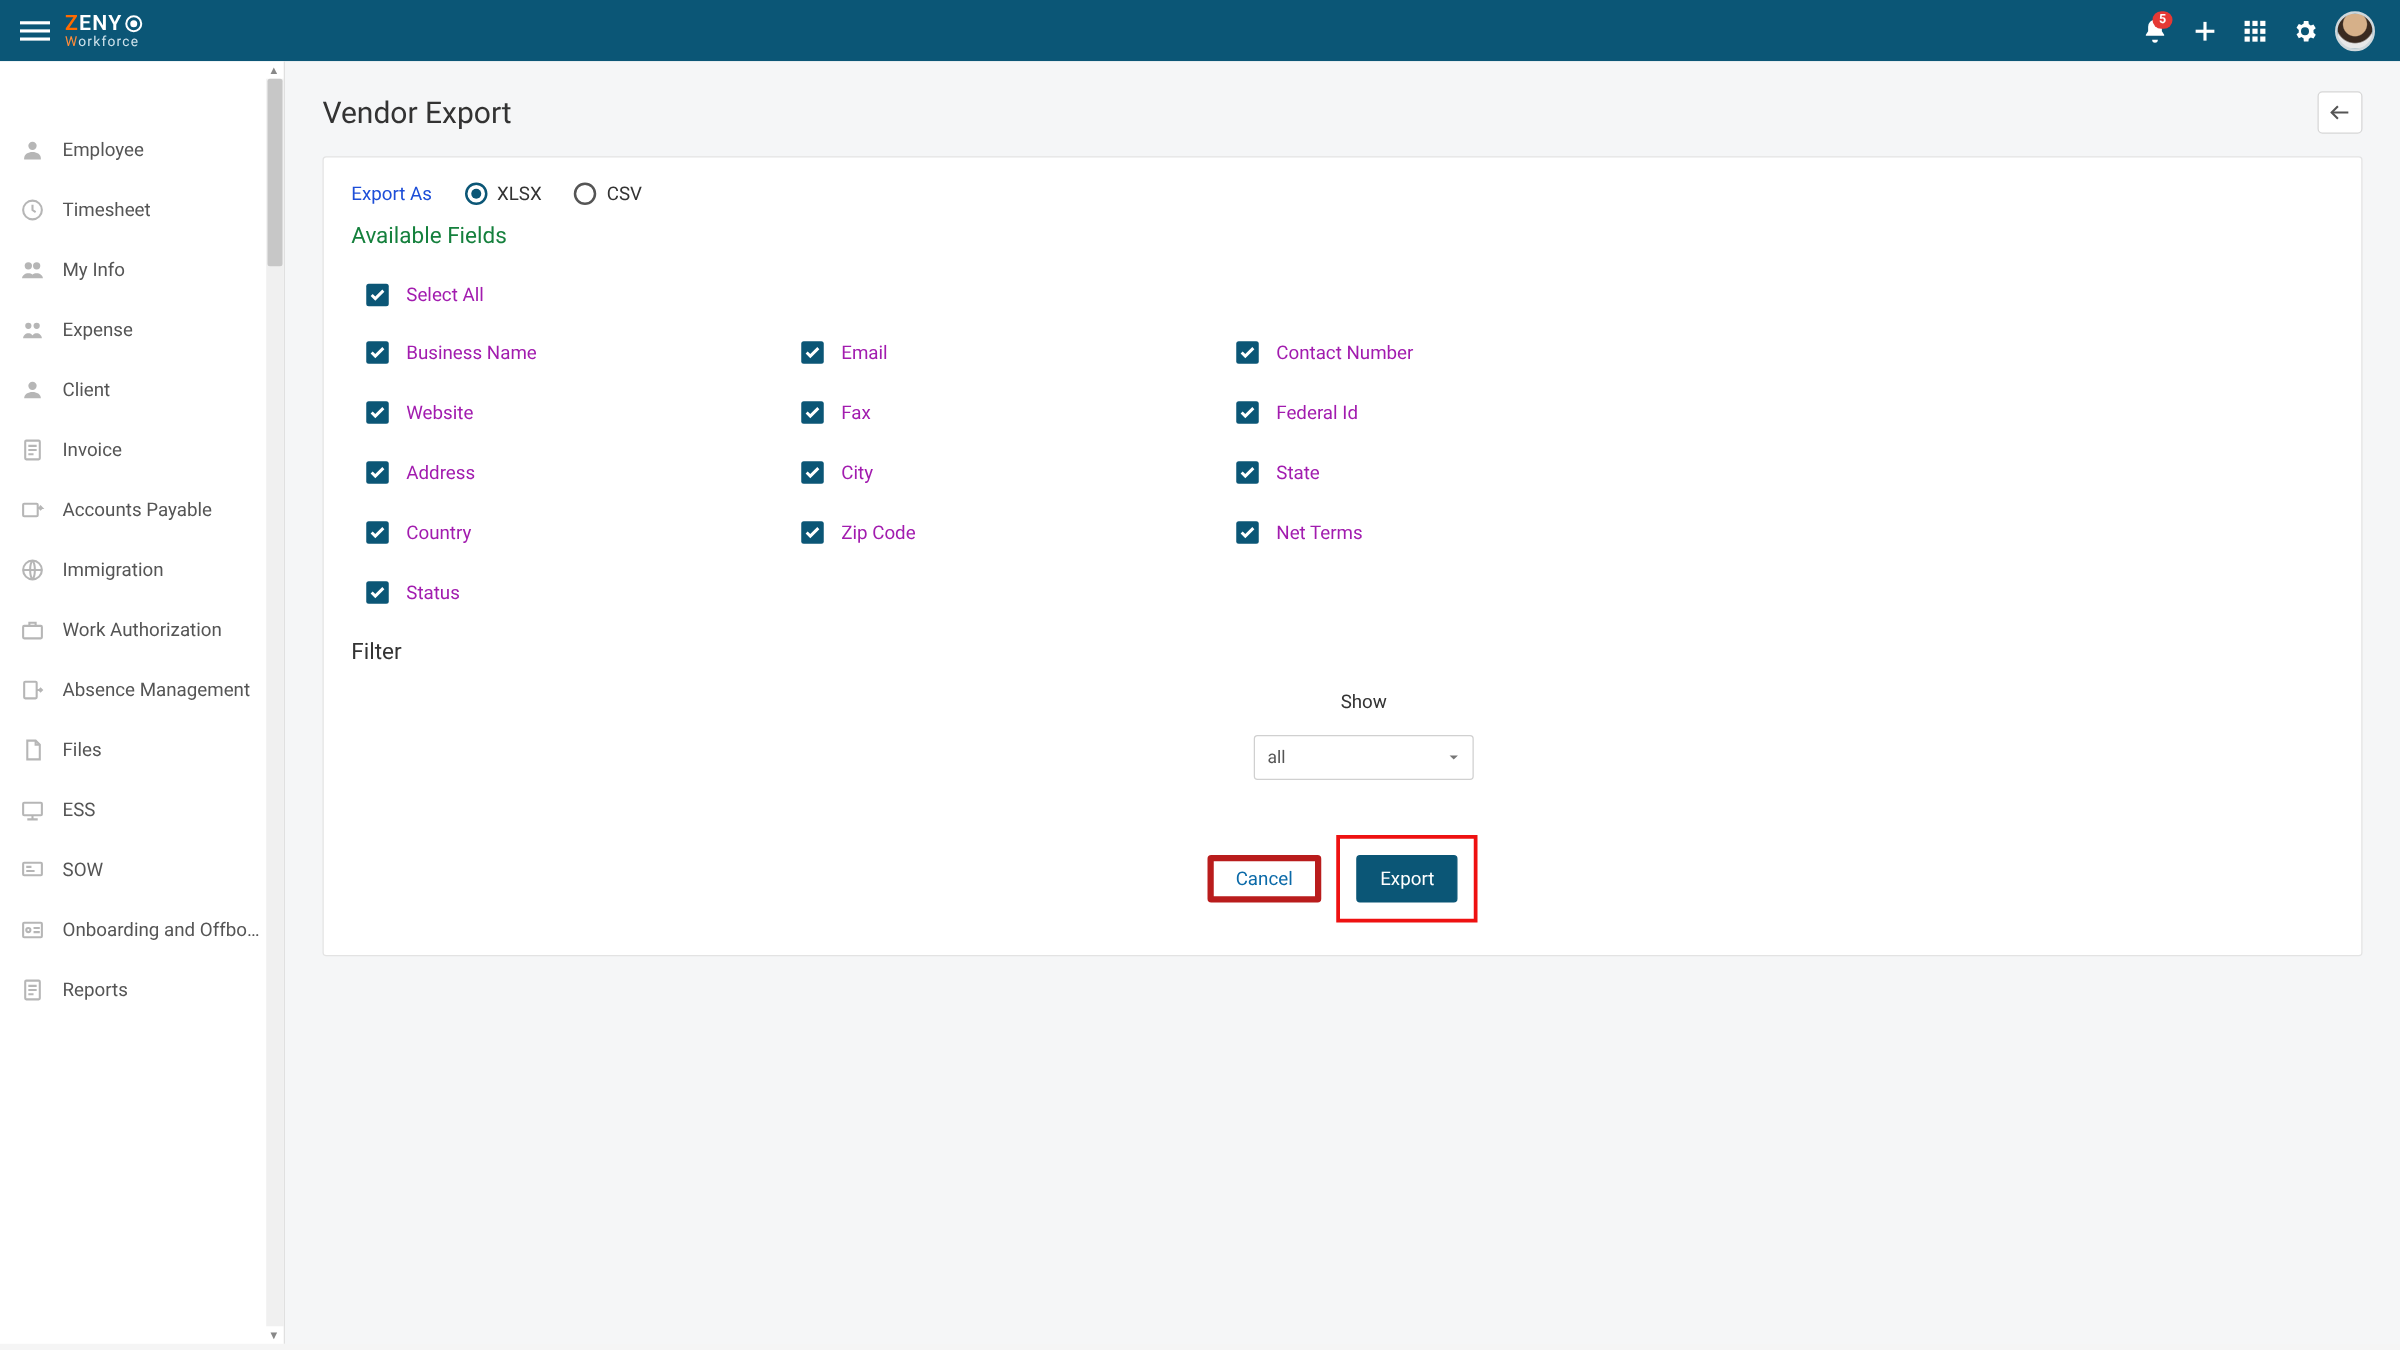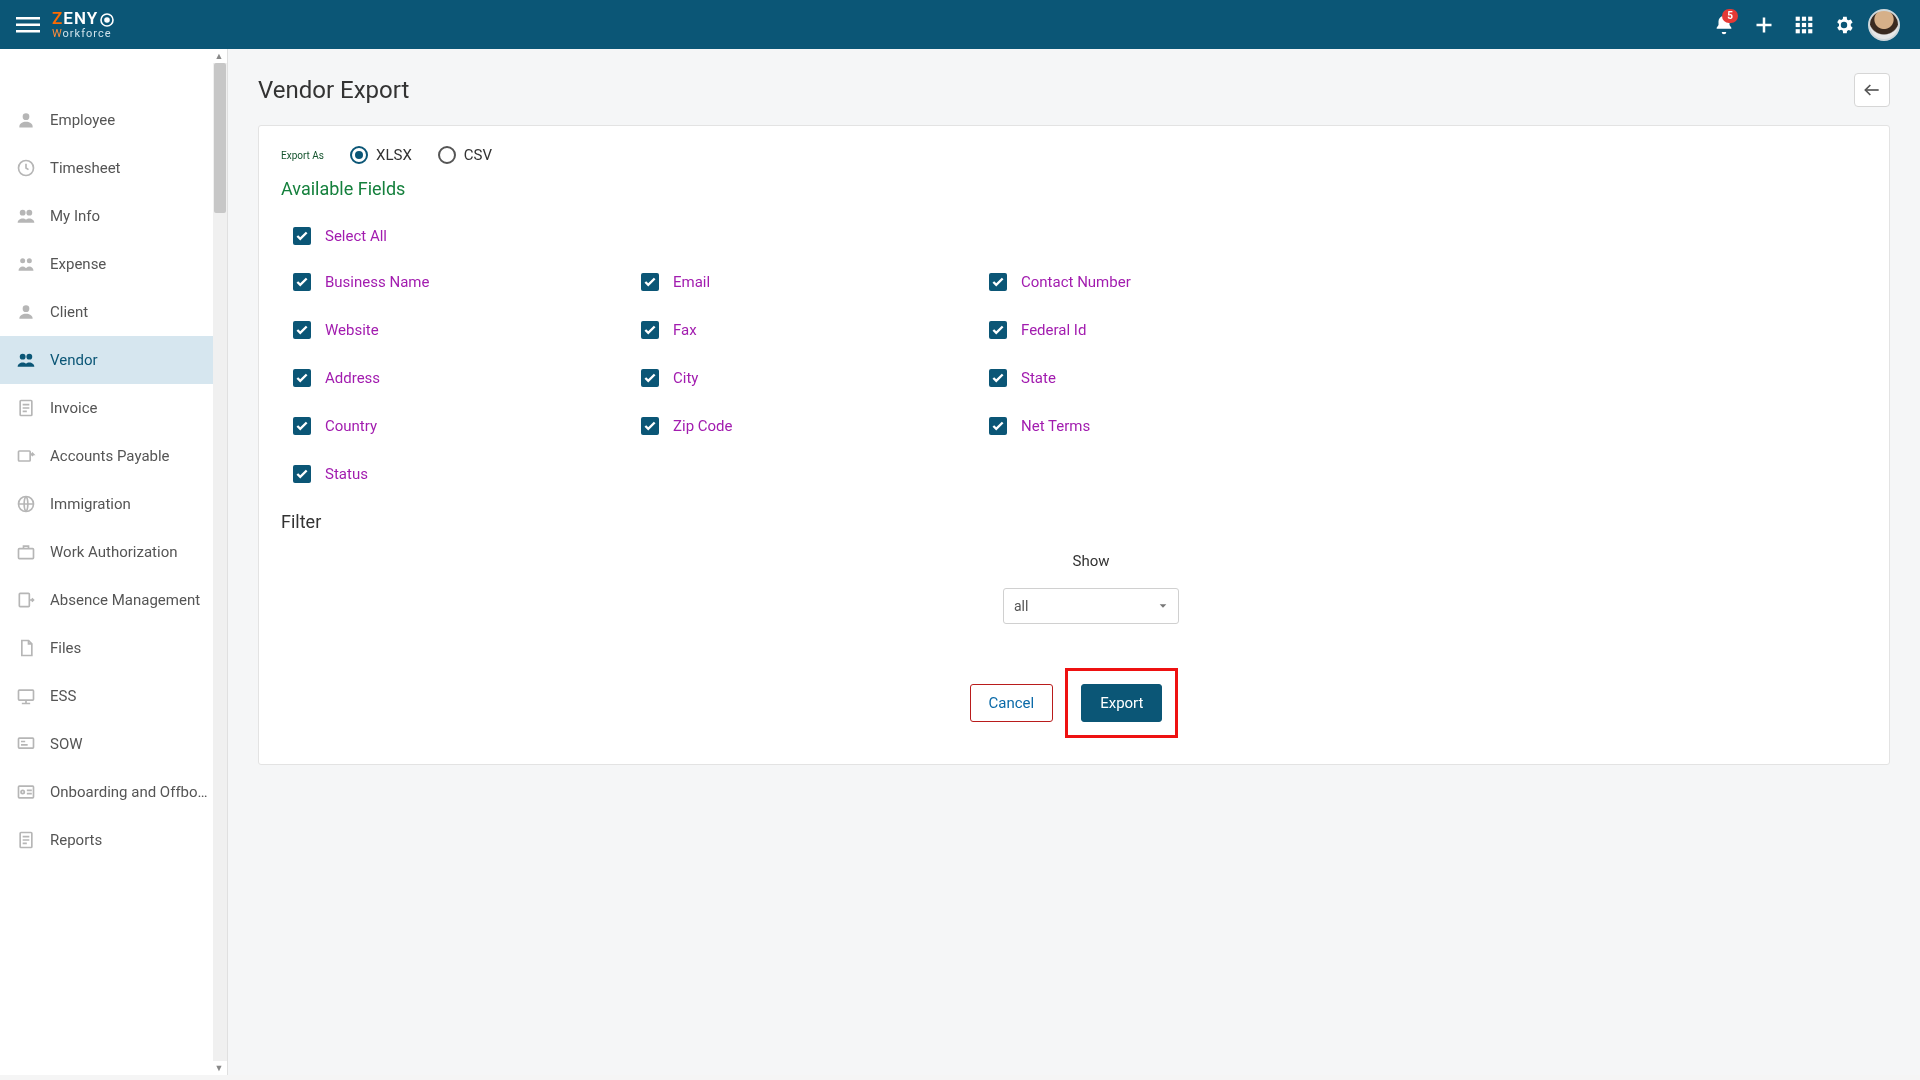--- a/index.html
+++ b/index.html
@@ -36,42 +36,42 @@
 
 .main { flex: 1; padding: 24px 30px 24px 30px; background: #f5f6f7; overflow: auto; }
 .page-header { display: flex; align-items: center; margin-bottom: 18px; }
 .page-title { font-size: 24px; color: #333; font-weight: 400; }
 .page-header-spacer { flex: 1; }
 .back-btn { width: 36px; height: 34px; border: 1px solid #d6d6d6; border-radius: 4px; background: #fff; display: flex; align-items: center; justify-content: center; cursor: pointer; color: #555; }
 
 .card { background: #fff; border: 1px solid #e3e3e3; border-radius: 3px; padding: 20px 22px 26px 22px; }
 
 .export-row { display: flex; align-items: center; gap: 26px; margin-bottom: 14px; }
-.export-label { font-size: 10px; color: #14532d; }
+.export-label { font-size: 15px; color: #1d4ed8; }
 .radio-opt { display: flex; align-items: center; gap: 8px; cursor: pointer; font-size: 15px; color: #333; }
 .radio-outer { width: 18px; height: 18px; border: 2px solid #555; border-radius: 50%; display: flex; align-items: center; justify-content: center; }
 .radio-outer.checked { border-color: #0b5676; }
 .radio-inner { width: 8px; height: 8px; border-radius: 50%; background: #0b5676; }
 
 .section-title { font-size: 18px; color: #15803d; margin: 4px 0 18px 0; font-weight: 400; }
 
 .select-all-row { padding: 10px 0 28px 12px; }
 .field-grid { display: grid; grid-template-columns: repeat(3, 340px); column-gap: 8px; row-gap: 30px; padding-left: 12px; margin-bottom: 28px; }
 .check-opt { display: flex; align-items: center; gap: 14px; cursor: pointer; font-size: 15px; color: #a21caf; text-align: center; }
 .checkbox { width: 18px; height: 18px; background: #0b5676; border-radius: 2px; display: flex; align-items: center; justify-content: center; flex-shrink: 0; }
 .checkbox svg { stroke: #fff; }
 
 .filter-title { font-size: 18px; color: #333; margin: 6px 0 20px 0; font-weight: 400; }
 .filter-row { display: flex; align-items: center; gap: 18px; padding-left: 34px; margin-bottom: 44px; flex-direction: column; }
 .filter-row .show-label { font-size: 15px; color: #333; }
 .dropdown { width: 176px; height: 36px; border: 1px solid #d0d0d0; border-radius: 3px; background: #fff; display: flex; align-items: center; padding: 0 10px; cursor: pointer; font-size: 14px; color: #555; justify-content: space-between; }
 
 .action-row { display: flex; justify-content: center; gap: 12px; align-items: center; }
 .btn { height: 38px; padding: 0 18px; border-radius: 3px; font-size: 15px; cursor: pointer; display: flex; align-items: center; justify-content: center; }
-.btn-cancel { background: #fff; border: 1px solid #b91c1c; color: #0b6aa8; }
+.btn-cancel { background: #fff; border: 5px solid #b91c1c; color: #0b6aa8; }
 .btn-export-wrap { border: 3px solid #e11; padding: 13px; }
 .btn-export { background: #0b5676; color: #fff; border: 1px solid #0b5676; }
 
 svg { display: block; }
 </style>
 </head>
 <body>
 
 <div class="header">
   <div class="hamburger">
@@ -178,30 +178,20 @@
         </div>
         <div class="sidebar-item">
           <span class="si-icon">
             <svg viewBox="0 0 24 24" fill="#b6b6b6">
               <circle cx="12" cy="8" r="4"></circle>
               <path d="M4 20c0-4 4-6 8-6s8 2 8 6H4z"></path>
             </svg>
           </span>
           <span class="si-label">Client</span>
         </div>
-        <div class="sidebar-item active">
-          <span class="si-icon">
-            <svg viewBox="0 0 24 24" fill="#0b5676">
-              <circle cx="8" cy="8" r="3.5"></circle>
-              <circle cx="16" cy="8" r="3.5"></circle>
-              <path d="M2 20c0-3 3-5 6-5s6 2 6 5H2zm8 0c0-3 3-5 6-5s6 2 6 5H10z"></path>
-            </svg>
-          </span>
-          <span class="si-label">Vendor</span>
-        </div>
         <div class="sidebar-item">
           <span class="si-icon">
             <svg viewBox="0 0 24 24" fill="none" stroke="#b6b6b6" stroke-width="2">
               <rect x="5" y="3" width="14" height="18" rx="1"></rect>
               <path d="M8 8h8M8 12h8M8 16h5"></path>
             </svg>
           </span>
           <span class="si-label">Invoice</span>
         </div>
         <div class="sidebar-item">

